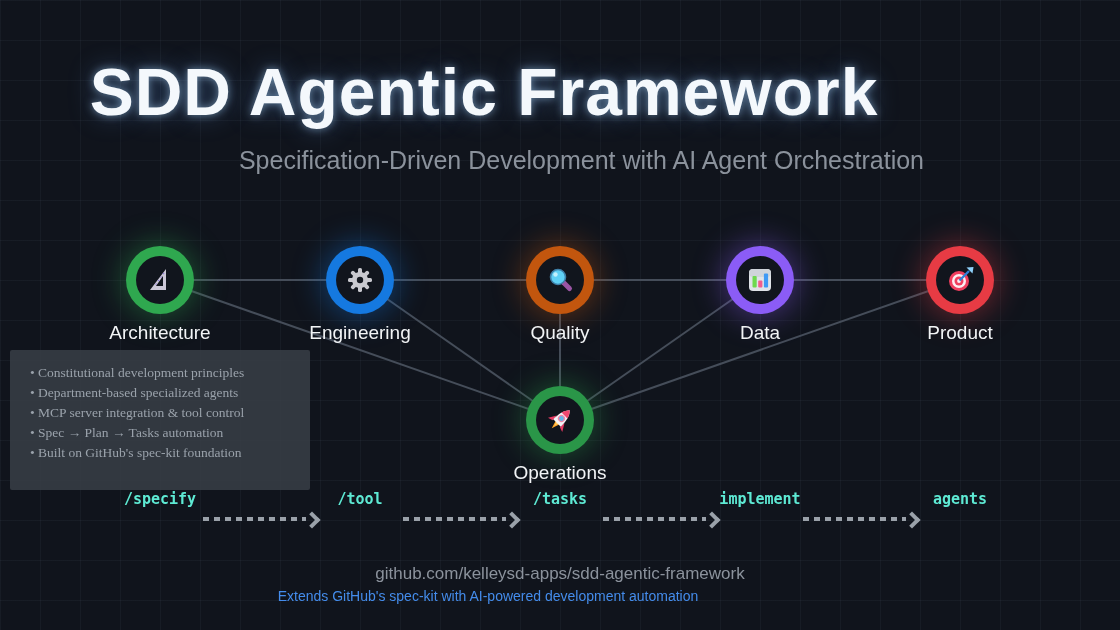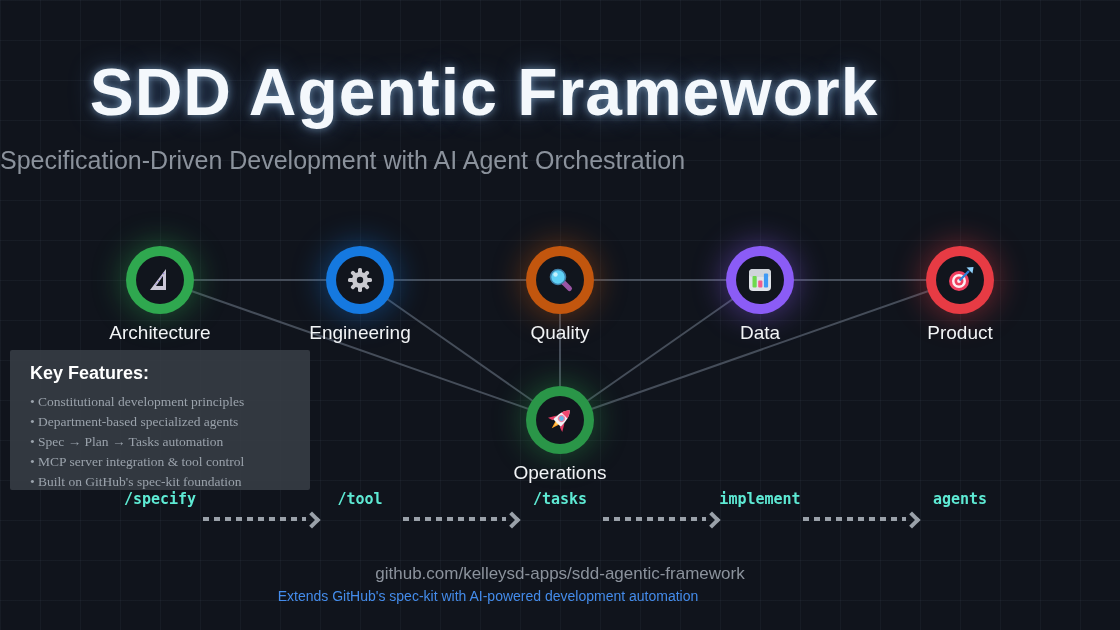--- a/index.html
+++ b/index.html
@@ -18,21 +18,21 @@
   
   .title {
     position:absolute; top:54px; left:0; width:968px;
     text-align:center;
     font-size:66px; font-weight:bold; letter-spacing:1px;
     color:#f4f8fc;
     text-shadow:0 0 8px rgba(170,215,255,0.55), 0 0 26px rgba(110,170,255,0.35);
   }
   .subtitle {
     position:absolute; top:146px; left:0; width:924px;
-    text-align:left;
+    text-align:right;
     font-size:25px; color:#8b929c;
   }
 
   
   svg.connections { position:absolute; top:0; left:0; }
   svg.connections line { stroke:#454d59; stroke-width:2; }
 
   
   .node {
     position:absolute; width:68px; height:68px; margin-left:-34px; margin-top:-34px;
@@ -188,26 +188,25 @@
 </div>
 
 <div class="node-label lbl-top" style="left:160px">Architecture</div>
 <div class="node-label lbl-top" style="left:360px">Engineering</div>
 <div class="node-label lbl-top" style="left:560px">Quality</div>
 <div class="node-label lbl-top" style="left:760px">Data</div>
 <div class="node-label lbl-top" style="left:960px">Product</div>
 <div class="node-label lbl-ops" style="left:560px">Operations</div>
 
 <div class="features">
-  <h3>Key Features:</h3>
   <ul>
     <li>• Constitutional development principles</li>
     <li>• Department-based specialized agents</li>
+    <li>• MCP server integration &amp; tool control</li>
     <li>• Spec → Plan → Tasks automation</li>
-    <li>• MCP server integration &amp; tool control</li>
     <li>• Built on GitHub's spec-kit foundation</li>
   </ul>
 </div>
 
 <span class="stage sx-0">/specify</span>
 <span class="stage sx-1">/tool</span>
 <span class="stage sx-2">/tasks</span>
 <span class="stage sx-3">implement</span>
 <span class="stage sx-4">agents</span>
 

